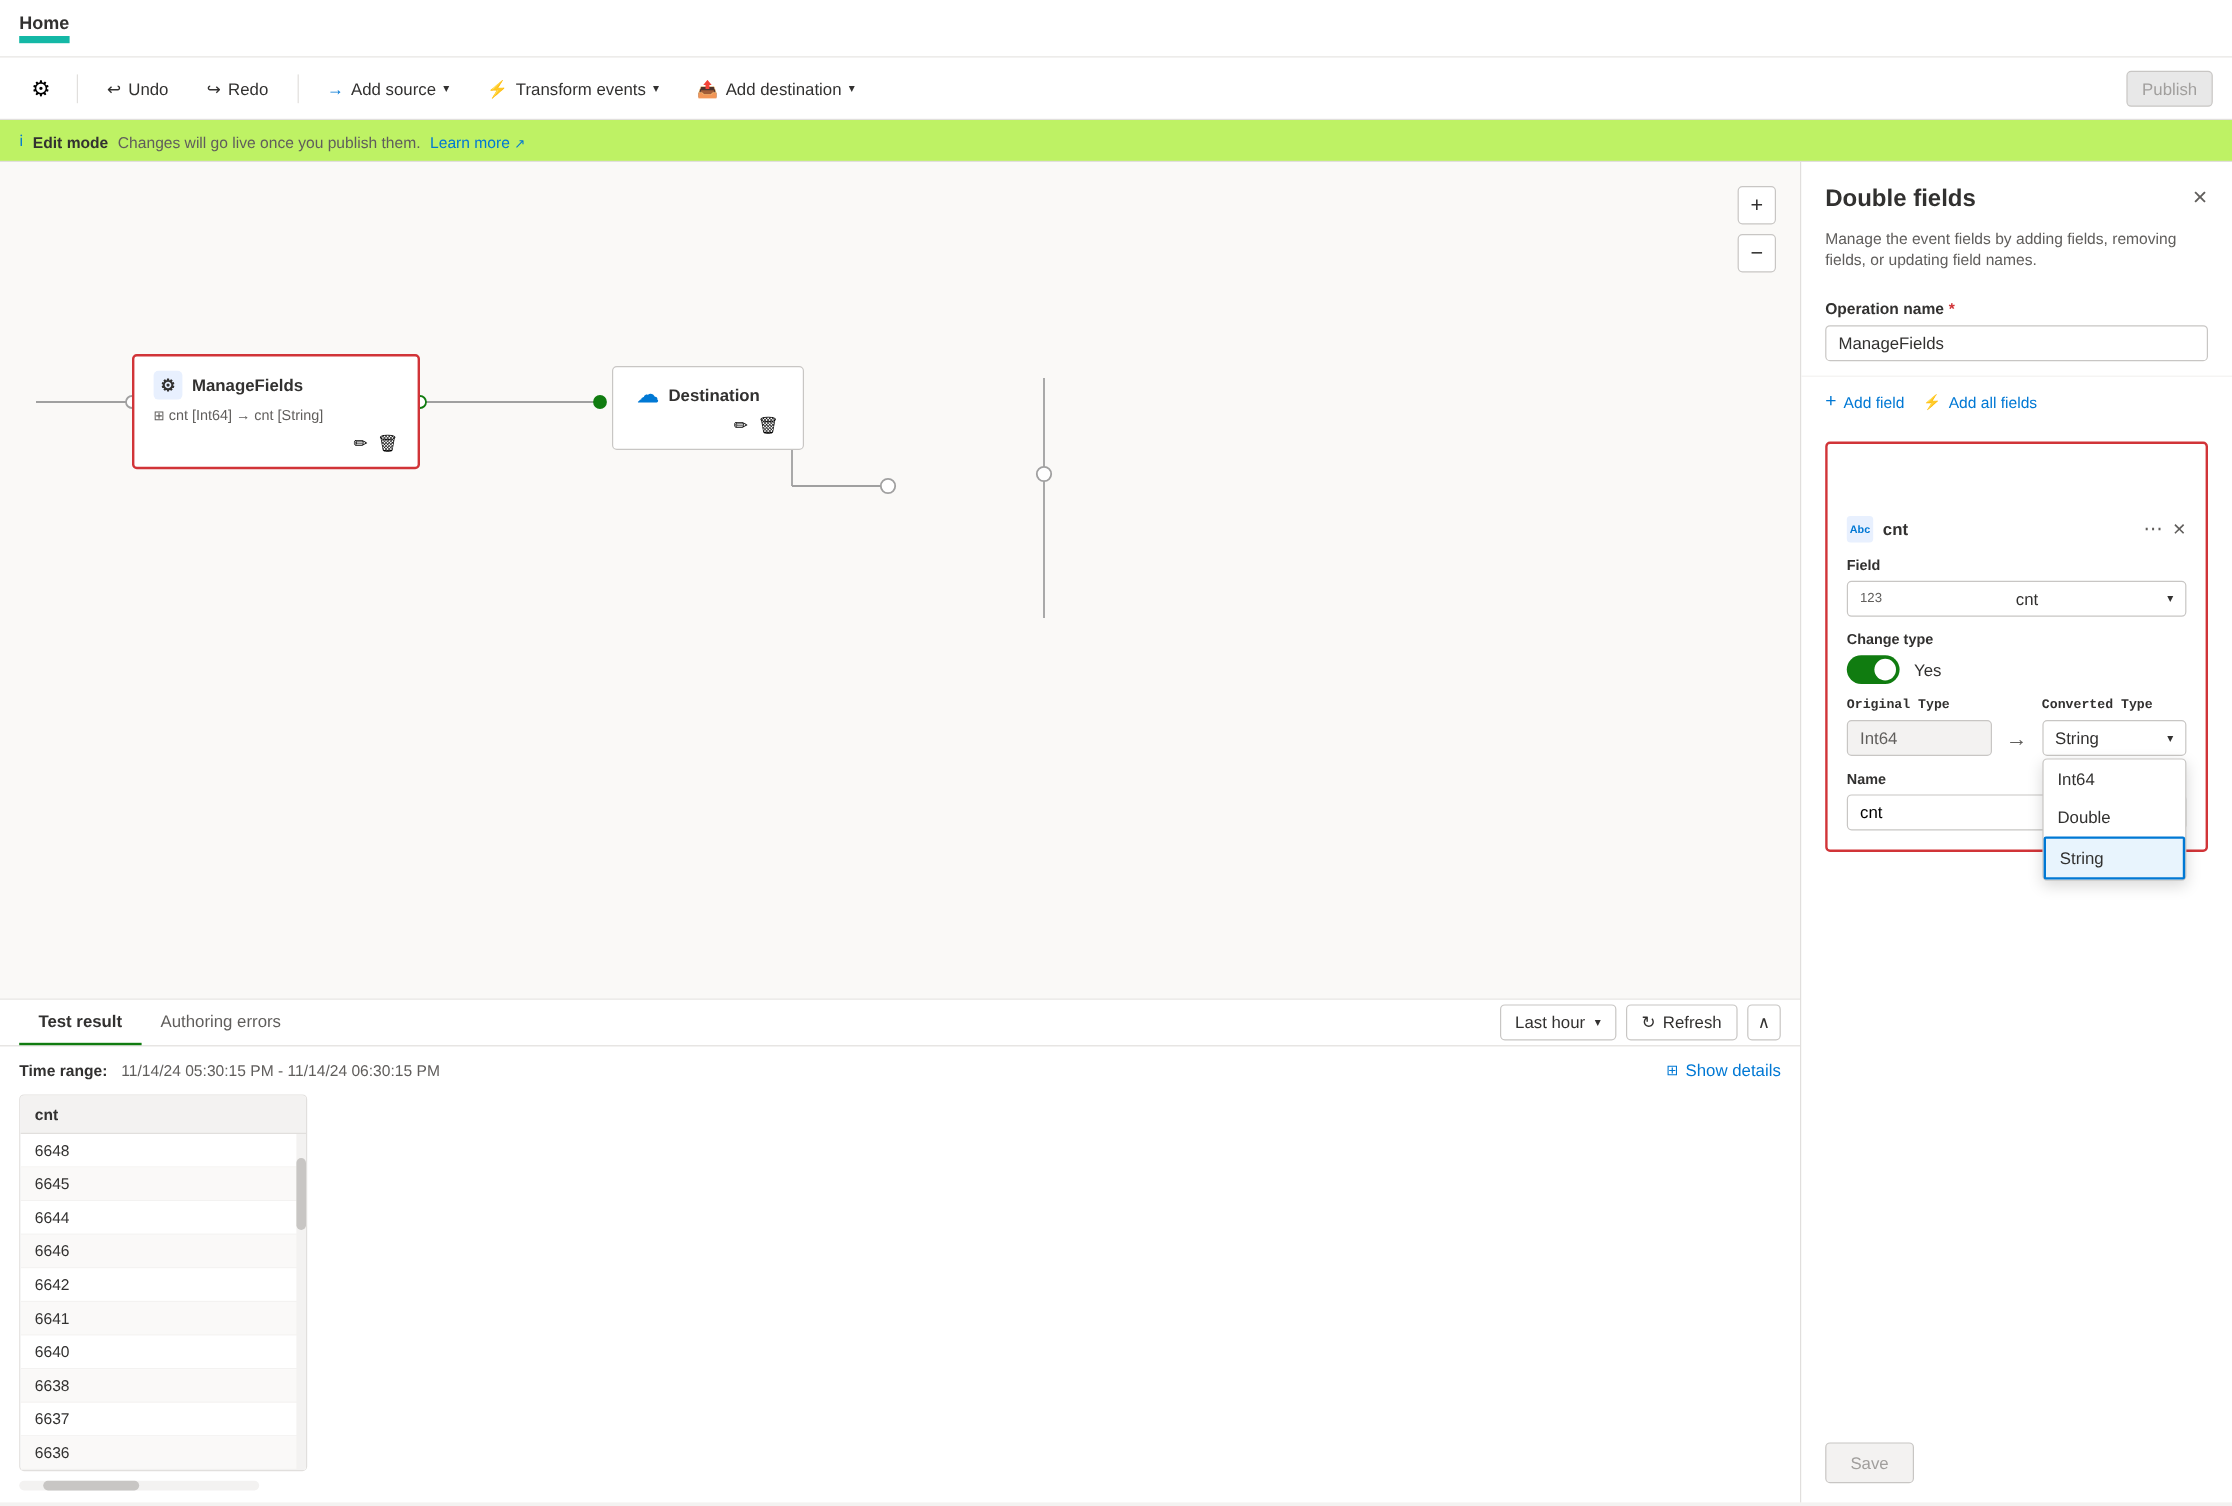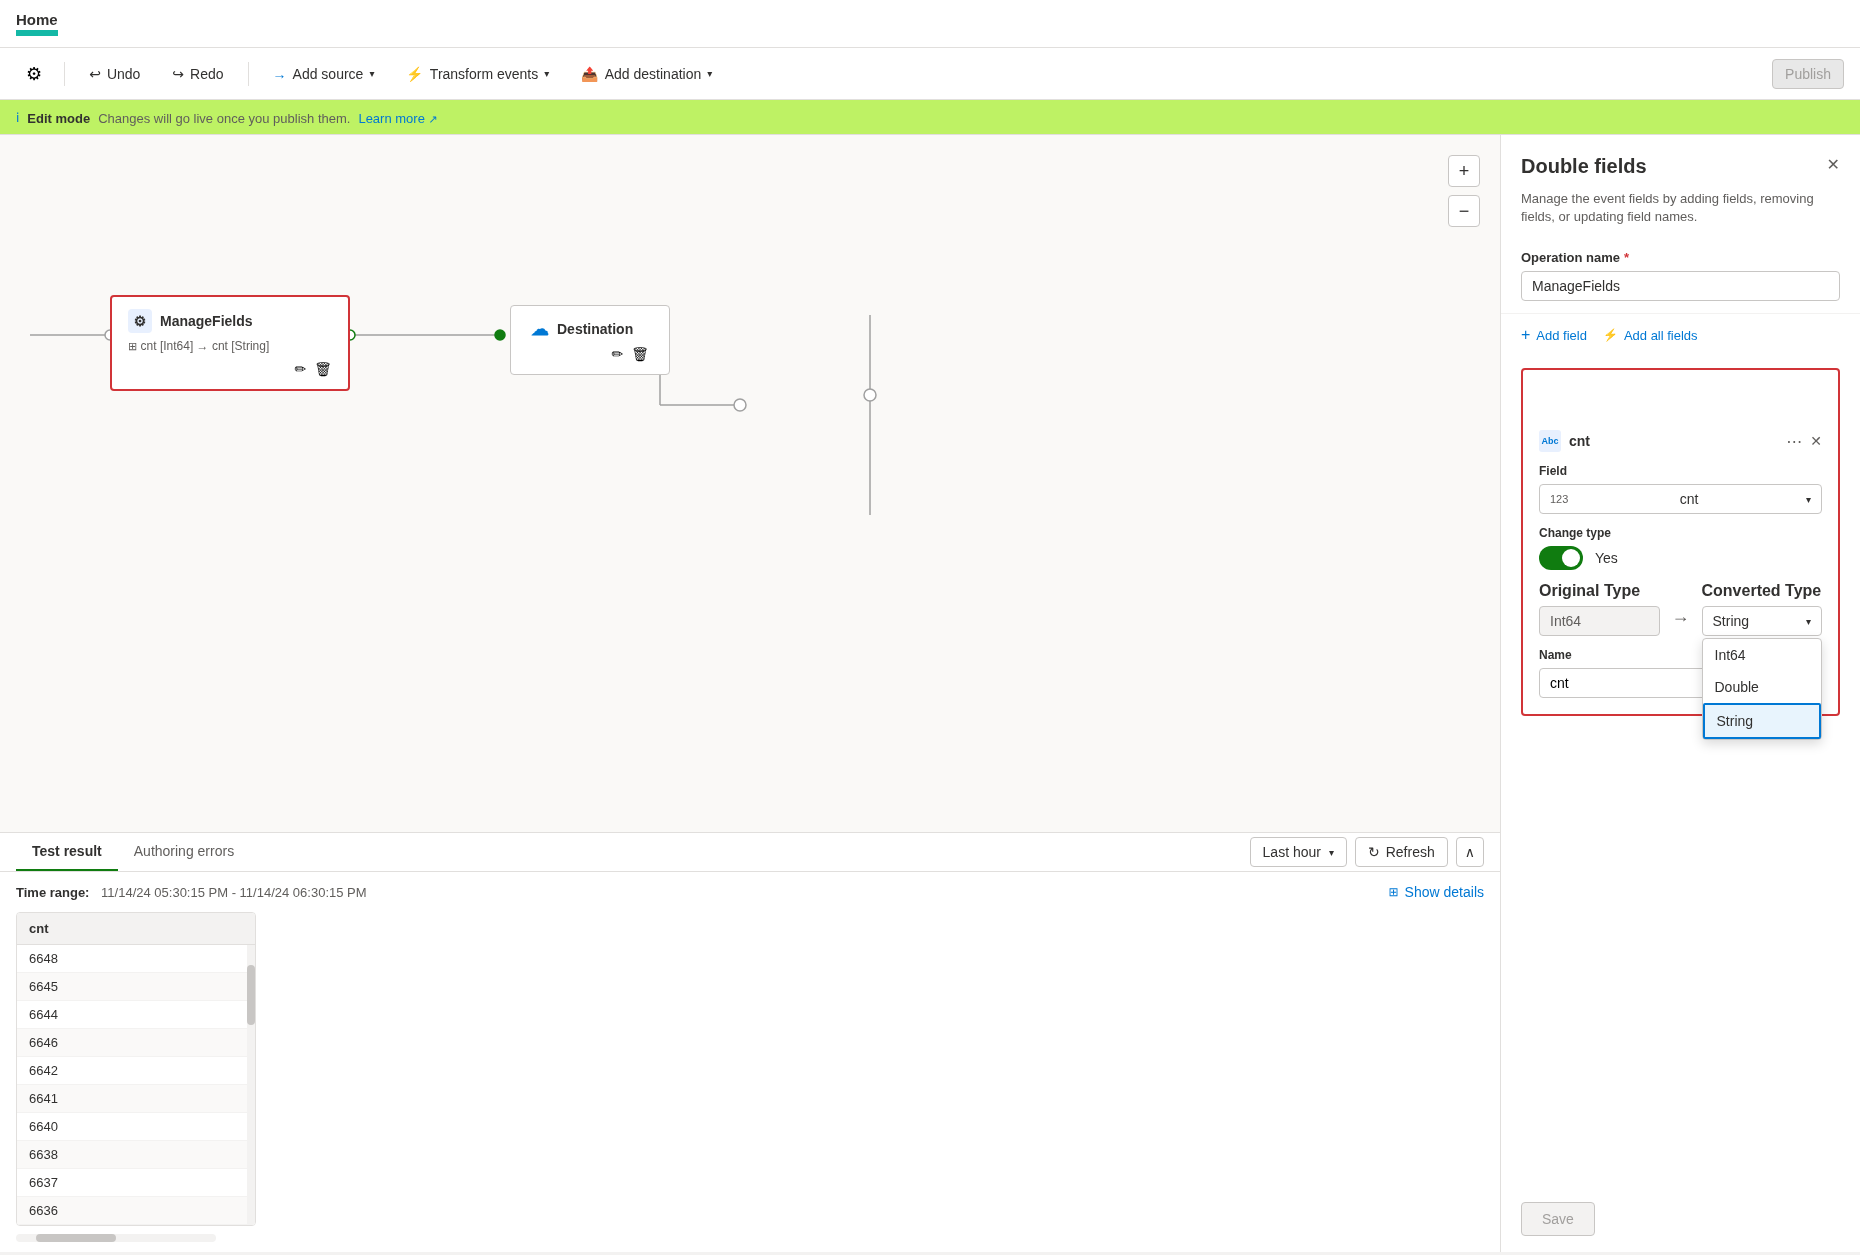--- a/index.html
+++ b/index.html
@@ -92,21 +92,21 @@
 
     
     .change-type-row { display: flex; align-items: center; gap: 12px; margin-bottom: 12px; }
     .toggle-switch { width: 44px; height: 24px; background: #107c10; border-radius: 12px; position: relative; cursor: pointer; }
     .toggle-switch::after { content: ''; position: absolute; width: 18px; height: 18px; background: white; border-radius: 50%; top: 3px; right: 3px; }
     .toggle-label { font-size: 14px; }
 
     
     .type-row { display: flex; align-items: flex-start; gap: 12px; margin-bottom: 12px; }
     .type-col { flex: 1; }
-    .type-col-label { font-size: 16px; font-weight: 600; margin-bottom: 6px; }
+    .type-col-label { font-size: 11px; font-weight: 600; margin-bottom: 6px; font-family: Liberation Mono, monospace; }
     .type-input { width: 100%; border: 1px solid #c8c6c4; border-radius: 4px; padding: 6px 10px; font-size: 14px; color: #605e5c; background: #f3f2f1; }
     .arrow-icon { margin-top: 24px; font-size: 18px; color: #605e5c; }
     .type-select { width: 100%; border: 1px solid #c8c6c4; border-radius: 4px; padding: 6px 10px; font-size: 14px; display: flex; align-items: center; justify-content: space-between; background: #fff; cursor: pointer; }
     
     
     .type-dropdown { position: absolute; top: 100%; left: 0; right: 0; background: #fff; border: 1px solid #c8c6c4; border-radius: 4px; box-shadow: 0 4px 12px rgba(0,0,0,0.15); z-index: 100; margin-top: 2px; }
     .dropdown-item { padding: 8px 12px; cursor: pointer; font-size: 14px; }
     .dropdown-item.selected { background: #e8f4fd; border: 2px solid #0078d4; border-radius: 2px; }
 
     

